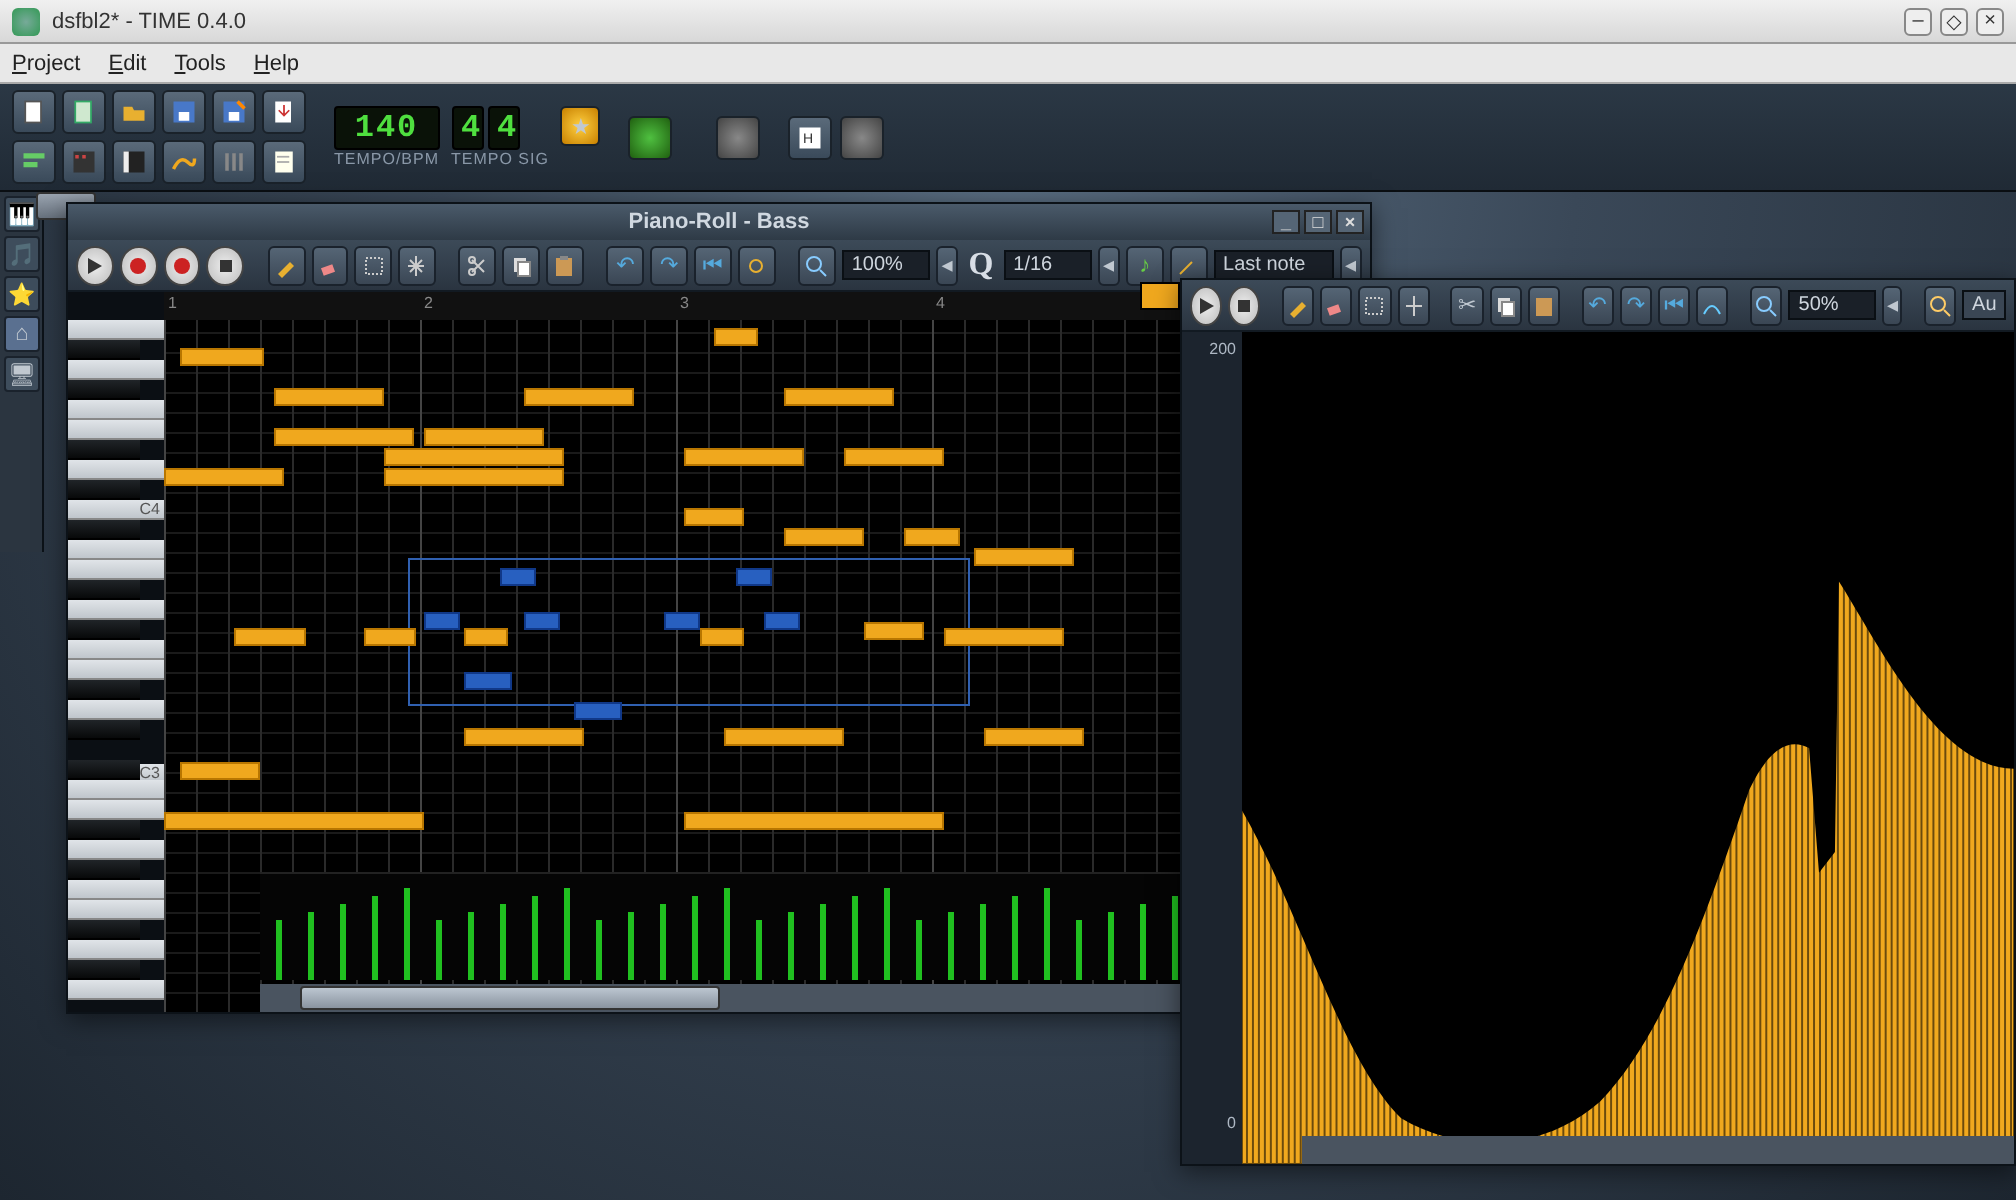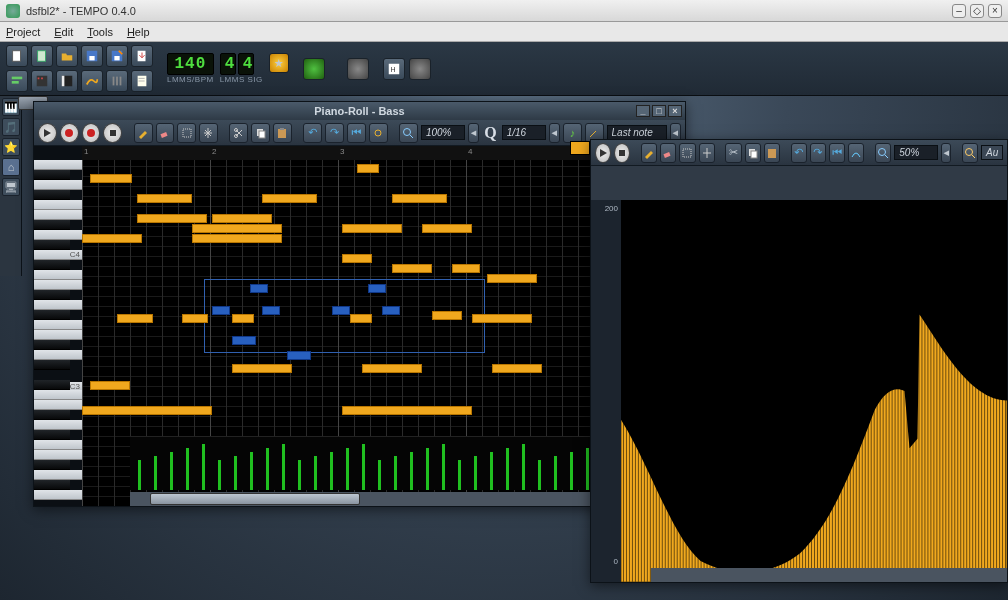--- a/index.html
+++ b/index.html
@@ -98,21 +98,21 @@
 
   .editor-toolbar {
     height: 26px; background: linear-gradient(#3c4a58,#2a3440);
     display: flex; align-items: center; padding: 0 4px; gap: 3px;
     border-bottom: 1px solid #121a22;
   }
   .ebtn { width: 20px; height: 20px; background: linear-gradient(#556575,#3a4654); border: 1px solid #1a222c; border-radius: 3px; display:flex;align-items:center;justify-content:center; }
   .ebtn.round { border-radius: 50%; background: radial-gradient(#eee,#bbb); border-color: #444; }
   .ebtn svg { width: 12px; height: 12px; }
   .gap { width: 6px; }
-  .zoom-field { background: #1a2028; color: #cfd6de; border: 1px solid #0a0f14; padding: 1px 4px; font-size: 10px; width: 44px; font-style: italic; }
+  .zoom-field { background: #1a2028; color: #cfd6de; border: 1px solid #0a0f14; padding: 1px 4px; font-size: 10px; width: 44px; }
   .q-label { font-family: serif; font-size: 16px; font-weight: bold; color: #d8dee6; margin: 0 2px; }
 
   .piano-body {
     flex: 1; display: flex; position: relative; background: #000;
     overflow: hidden;
   }
   .piano-keys {
     width: 48px; background: #0b0f14;
     position: relative;
   }
@@ -147,34 +147,34 @@
     background: #050505; border-top: 1px solid #222;
   }
   .vel-bar { position: absolute; bottom: 0; width: 3px; background: #20c020; }
   .hscroll {
     position: absolute; left: 48px; right: 0; bottom: 0; height: 14px;
     background: #4a5460;
   }
   .hscroll .thumb { position: absolute; top: 1px; bottom: 1px; background: linear-gradient(#bcc6d0,#8a94a0); border: 1px solid #333; border-radius: 2px; }
 
   
-  .auto-body { flex: 1; display: flex; background: #000; position: relative; overflow: hidden; margin-top: 34px; }
+  .auto-body { flex: 1; display: flex; background: #000; position: relative; overflow: hidden; }
   .auto-scale { width: 30px; background: #1c242e; position: relative; color: #aeb8c4; font-size: 8px; }
   .auto-scale span { position: absolute; right: 3px; }
   .auto-graph { flex: 1; position: relative; background: #000; }
   .auto-graph svg { position: absolute; inset: 0; width: 100%; height: 100%; }
   .auto-hscroll { position: absolute; left: 30px; right: 0; bottom: 0; height: 14px; background: #4a5460; }
   .yellow-tab { position: absolute; width: 20px; height: 14px; background: #f0a81e; border: 1px solid #000; }
 </style>
 </head>
 <body>
 
 <div class="os-titlebar">
   <div class="app-icon"></div>
-  <span>dsfbl2* - TEMPO 0.4.0</span>
+  <span>dsfbl2* - TIME 0.4.0</span>
   <div class="spacer"></div>
   <div class="win-btn">–</div>
   <div class="win-btn">◇</div>
   <div class="win-btn">×</div>
 </div>
 
 <div class="menubar">
   <span><u>P</u>roject</span>
   <span><u>E</u>dit</span>
   <span><u>T</u>ools</span>
@@ -257,28 +257,28 @@
             <line x1="4" y1="5" x2="11" y2="5" stroke="#aaa"></line>
             <line x1="4" y1="8" x2="11" y2="8" stroke="#aaa"></line>
           </svg>
         </div>
     </div>
   </div>
   <div class="gap"></div>
   <div style="display:flex;gap:6px">
     <div style="text-align:center">
       <div class="display7">140</div>
-      <div class="disp-label">LMMS/BPM</div>
+      <div class="disp-label">TEMPO/BPM</div>
     </div>
     <div style="text-align:center">
       <div style="display:flex;gap:2px">
         <div class="display7" style="width:16px;text-align:center">4</div>
         <div class="display7" style="width:16px;text-align:center">4</div>
       </div>
-      <div class="disp-label">LMMS SIG</div>
+      <div class="disp-label">TEMPO SIG</div>
     </div>
     <div style="text-align:center">
       <div class="tbtn" style="width:20px;height:20px;background:radial-gradient(#ffd040,#c88000)">★</div>
     </div>
   </div>
   <div class="gap"></div>
   <div class="tbtn" style="background:radial-gradient(#4fc040,#206010)"></div>
   <div style="width:14px;height:20px"></div>
   <div class="tbtn" style="background:radial-gradient(#888,#444)"></div>
   <div class="gap"></div>

